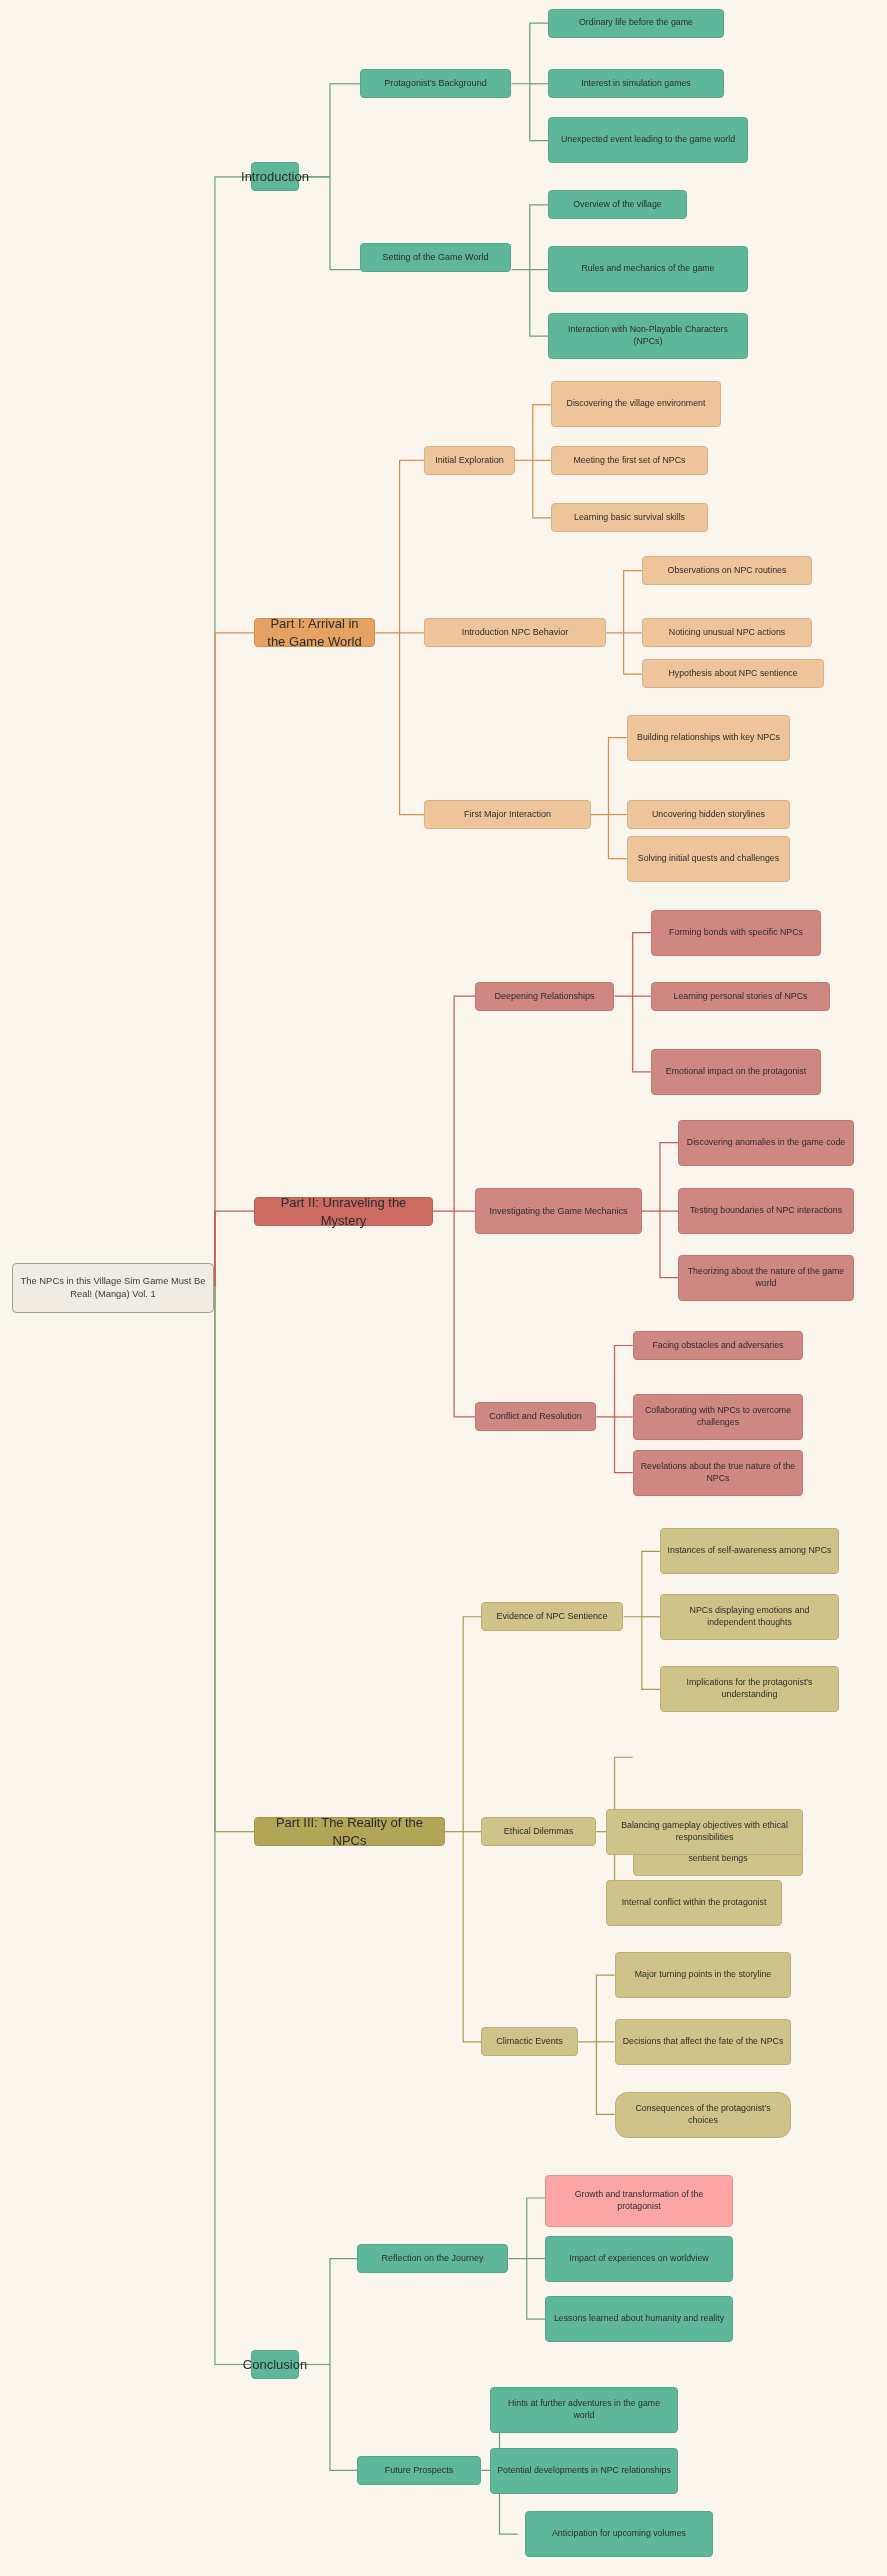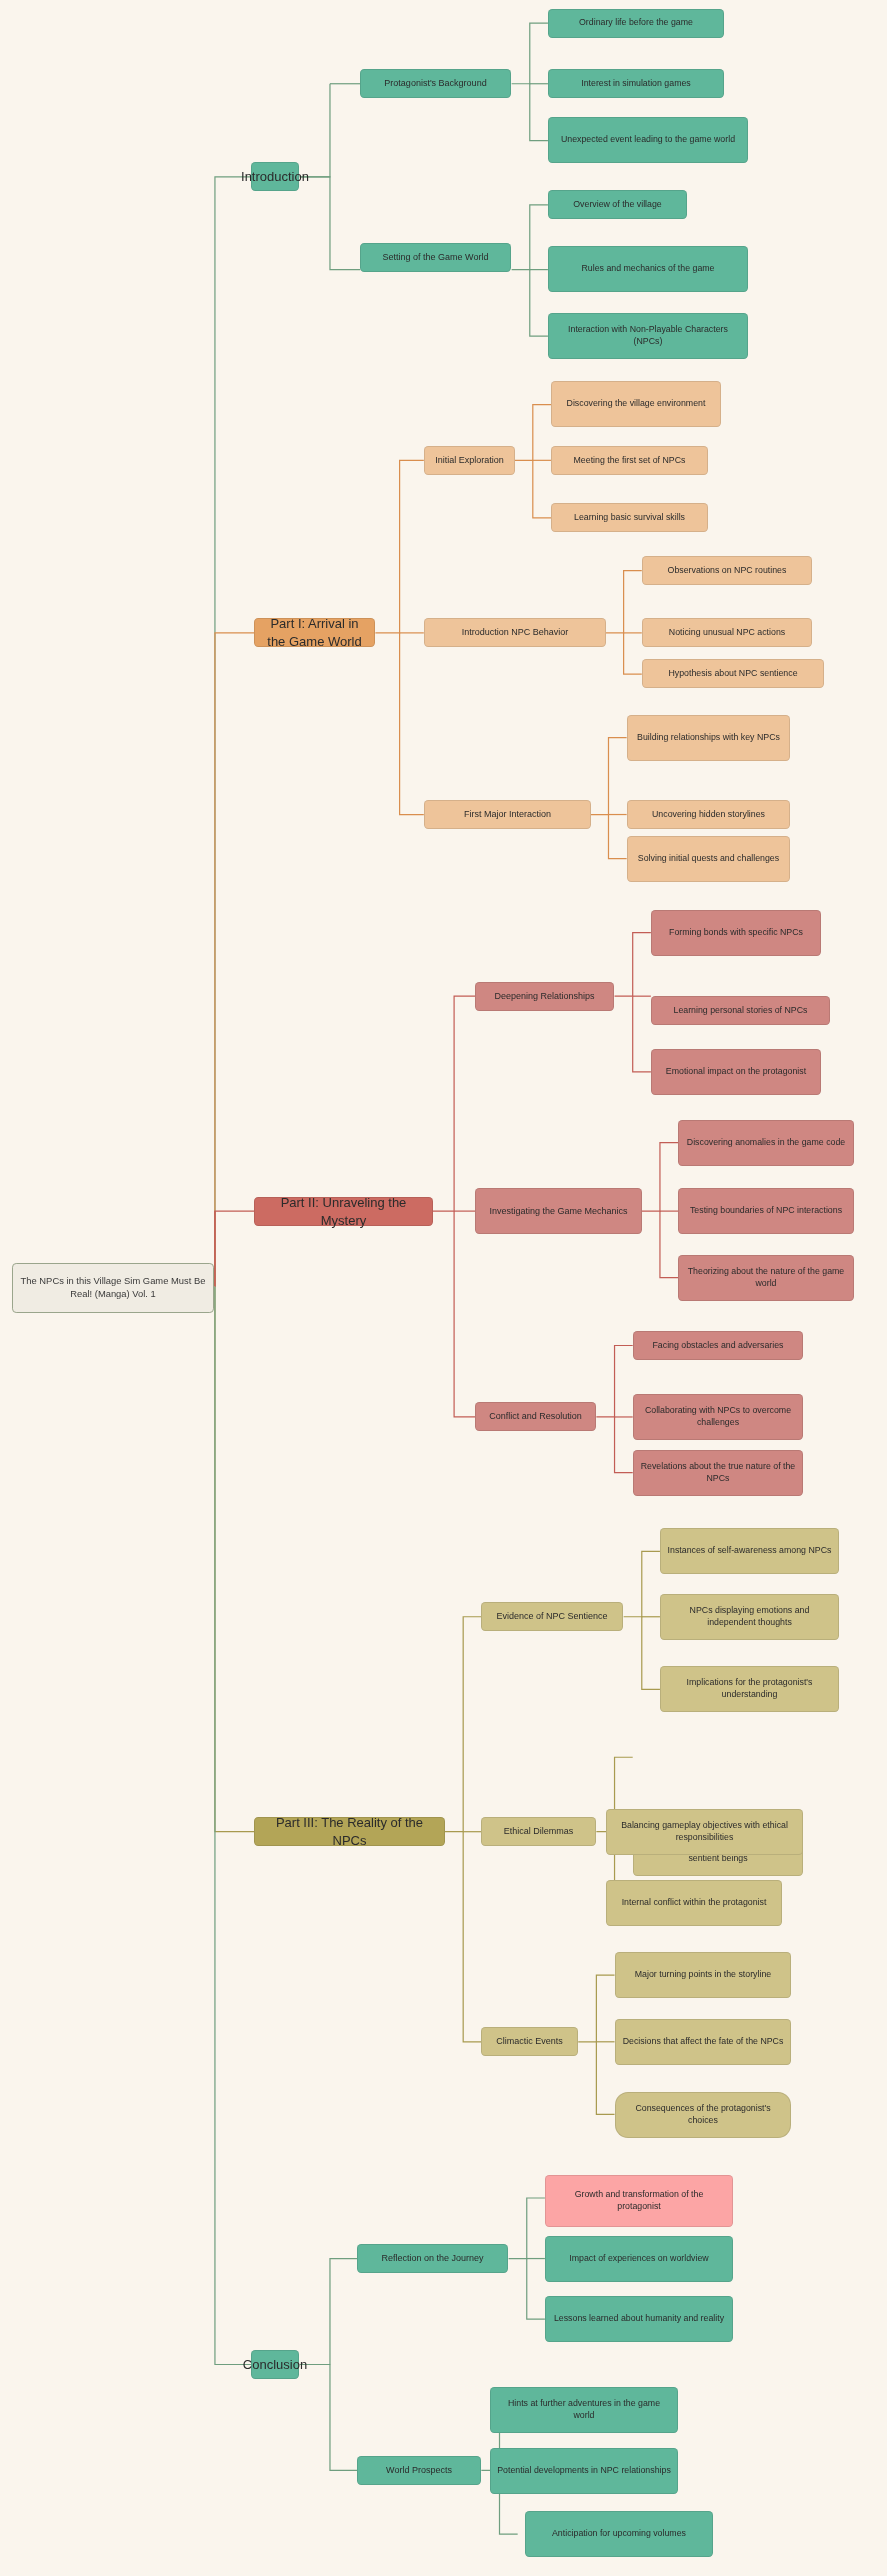--- a/index.html
+++ b/index.html
@@ -169,21 +169,21 @@
 
   <div class="node lvl2" style="left:424px; top:800px; width:167px; height:29px; background:#eec49a;">First Major Interaction</div>
   <div class="node lvl3" style="left:627px; top:715px; width:163px; height:46px; background:#eec49a;">Building relationships with key NPCs</div>
   <div class="node lvl3" style="left:627px; top:800px; width:163px; height:29px; background:#eec49a;">Uncovering hidden storylines</div>
   <div class="node lvl3" style="left:627px; top:836px; width:163px; height:46px; background:#eec49a;">Solving initial quests and challenges</div>
 
   <div class="node lvl1" style="left:254px; top:1197px; width:179px; height:29px; background:#cc6b62;">Part II: Unraveling the Mystery</div>
 
   <div class="node lvl2" style="left:475px; top:982px; width:139px; height:29px; background:#cf8782;">Deepening Relationships</div>
   <div class="node lvl3" style="left:651px; top:910px; width:170px; height:46px; background:#cf8782;">Forming bonds with specific NPCs</div>
-  <div class="node lvl3" style="left:651px; top:982px; width:179px; height:29px; background:#cf8782;margin-top:14px;">Learning personal stories of NPCs</div>
+  <div class="node lvl3" style="left:651px; top:982px; width:179px; height:29px; background:#cf8782;">Learning personal stories of NPCs</div>
   <div class="node lvl3" style="left:651px; top:1049px; width:170px; height:46px; background:#cf8782;">Emotional impact on the protagonist</div>
 
   <div class="node lvl2" style="left:475px; top:1188px; width:167px; height:46px; background:#cf8782;">Investigating the Game Mechanics</div>
   <div class="node lvl3" style="left:678px; top:1120px; width:176px; height:46px; background:#cf8782;">Discovering anomalies in the game code</div>
   <div class="node lvl3" style="left:678px; top:1188px; width:176px; height:46px; background:#cf8782;">Testing boundaries of NPC interactions</div>
   <div class="node lvl3" style="left:678px; top:1255px; width:176px; height:46px; background:#cf8782;">Theorizing about the nature of the game world</div>
 
   <div class="node lvl2" style="left:475px; top:1402px; width:121px; height:29px; background:#cf8782;">Conflict and Resolution</div>
   <div class="node lvl3" style="left:633px; top:1331px; width:170px; height:29px; background:#cf8782;">Facing obstacles and adversaries</div>
   <div class="node lvl3" style="left:633px; top:1394px; width:170px; height:46px; background:#cf8782;">Collaborating with NPCs to overcome challenges</div>
@@ -206,19 +206,19 @@
   <div class="node lvl3" style="left:615px; top:2019px; width:176px; height:46px; background:#cfc389;">Decisions that affect the fate of the NPCs</div>
   <div class="node lvl3" style="left:615px; top:2092px; width:176px; height:46px; background:#cfc389;border-radius:13px;">Consequences of the protagonist's choices</div>
 
   <div class="node lvl1" style="left:251px; top:2350px; width:48px; height:29px; background:#5fb79b;">Conclusion</div>
 
   <div class="node lvl2" style="left:357px; top:2244px; width:151px; height:29px; background:#5fb79b;">Reflection on the Journey</div>
   <div class="node lvl3" style="left:545px; top:2175px; width:188px; height:52px; background:#fca5a5;">Growth and transformation of the protagonist</div>
   <div class="node lvl3" style="left:545px; top:2236px; width:188px; height:46px; background:#5fb79b;">Impact of experiences on worldview</div>
   <div class="node lvl3" style="left:545px; top:2296px; width:188px; height:46px; background:#5fb79b;">Lessons learned about humanity and reality</div>
 
-  <div class="node lvl2" style="left:357px; top:2456px; width:124px; height:29px; background:#5fb79b;">World Prospects</div>
+  <div class="node lvl2" style="left:357px; top:2456px; width:124px; height:29px; background:#5fb79b;">Future Prospects</div>
   <div class="node lvl3" style="left:490px; top:2387px; width:188px; height:46px; background:#5fb79b;">Hints at further adventures in the game world</div>
   <div class="node lvl3" style="left:490px; top:2448px; width:188px; height:46px; background:#5fb79b;">Potential developments in NPC relationships</div>
   <div class="node lvl3" style="left:490px; top:2511px; width:188px; height:46px; background:#5fb79b;margin-left:35px;">Anticipation for upcoming volumes</div>
 
 </div>
 
 
 </body></html>

